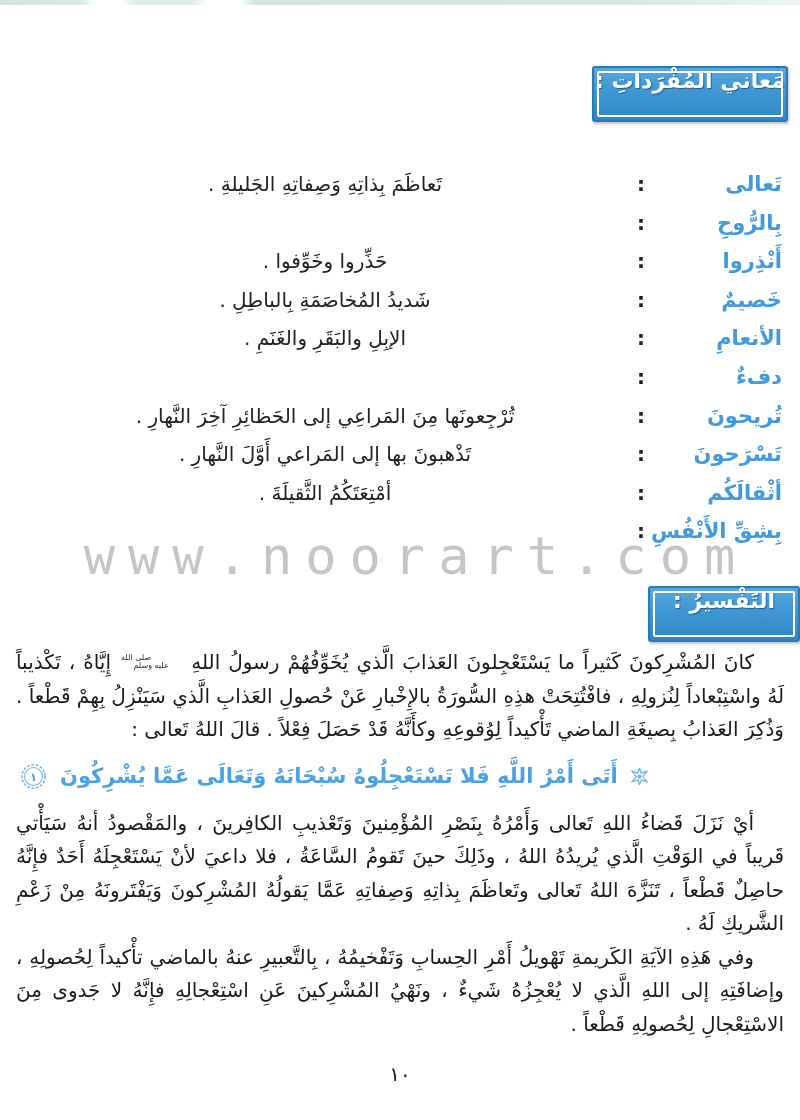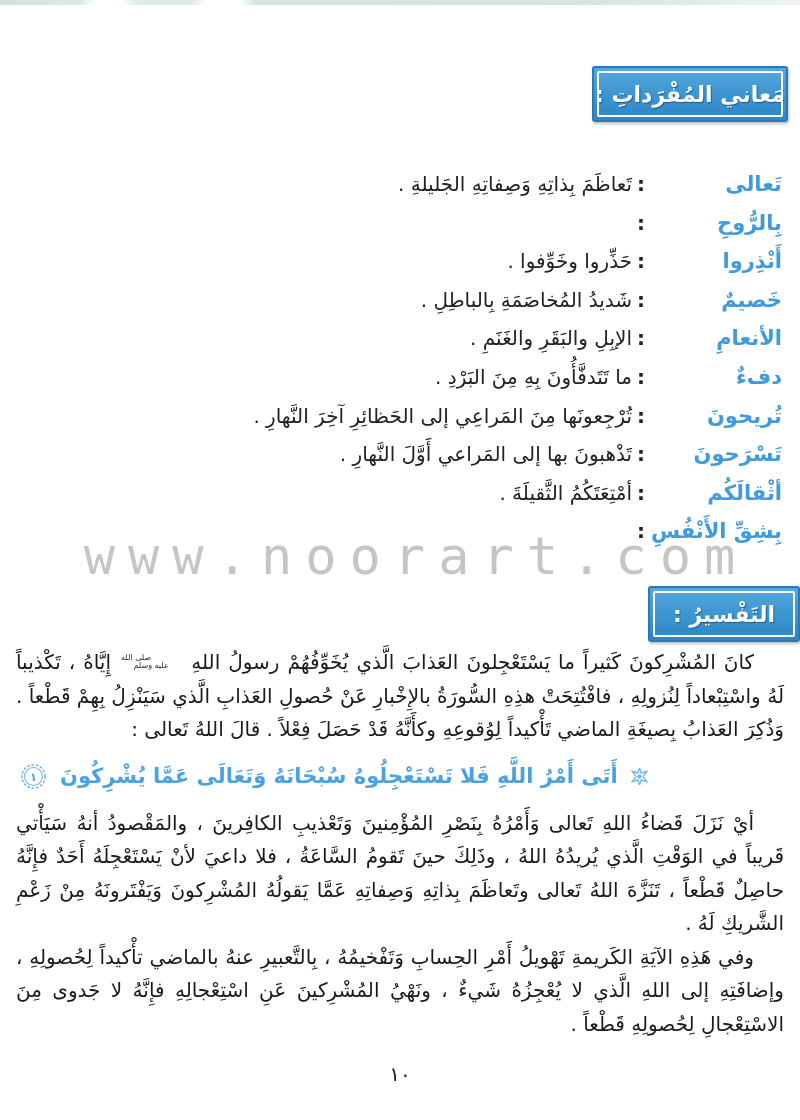--- a/index.html
+++ b/index.html
@@ -23,21 +23,21 @@
       rgba(170,200,200,.2) 100%);
   }
 
   
   .header-box{
     position:absolute;
     background:linear-gradient(180deg,#58a8dd 0%,#3f97d3 45%,#2f86c6 100%);
     border:2px solid #2a79b4;
     border-radius:3px;
     box-shadow:1px 2px 3px rgba(0,0,0,.25);
-    display:flex;align-items:center;justify-content:center;
+    display:flex;justify-content:center;
   }
   .header-box::before{
     content:"";position:absolute;inset:3px;
     border:2px solid #ffffff;border-radius:2px;pointer-events:none;
   }
   .header-box .hb-label{
     color:#ffffff;font-weight:bold;font-size:22px;
     text-shadow:1px 1px 1px rgba(0,60,110,.6);
     padding:0 10px;white-space:nowrap;
   }
@@ -54,21 +54,21 @@
     align-items:baseline;
     height:38.6px;
     font-size:20px;
   }
   .vocab-term{
     color:#3f9ade;font-weight:bold;font-size:21px;
     white-space:nowrap;
     margin-top:24px;
   }
   .vocab-colon{color:#222;text-align:center;font-weight:bold;}
-  .vocab-def{color:#222;white-space:nowrap;}
+  .vocab-def{color:#222;white-space:nowrap;text-align:center;}
 
   
   .watermark{
     position:absolute;top:526px;left:16px;width:100%;
     direction:ltr;text-align:center;
     font-family:"DejaVu Sans Mono",monospace;
     font-size:52px;letter-spacing:13px;
     color:rgba(150,150,150,.55);
     white-space:nowrap;
     pointer-events:none;
@@ -130,21 +130,20 @@
     <span class="vocab-def">شَديدُ المُخاصَمَةِ بِالباطِلِ .</span>
   </div>
   <div class="vocab-row">
     <span class="vocab-term">الأنعامِ</span>
     <span class="vocab-colon">:</span>
     <span class="vocab-def">الإبِلِ والبَقَرِ والغَنَمِ .</span>
   </div>
   <div class="vocab-row">
     <span class="vocab-term">دفءٌ</span>
     <span class="vocab-colon">:</span>
-    <span class="vocab-def">ما تَتَدفَّأُونَ بِهِ مِنَ البَرْدِ .</span>
   </div>
   <div class="vocab-row">
     <span class="vocab-term">تُريحونَ</span>
     <span class="vocab-colon">:</span>
     <span class="vocab-def">تُرْجِعونَها مِنَ المَراعِي إلى الحَظائِرِ آخِرَ النَّهارِ .</span>
   </div>
   <div class="vocab-row">
     <span class="vocab-term">تَسْرَحونَ</span>
     <span class="vocab-colon">:</span>
     <span class="vocab-def">تَذْهبونَ بها إلى المَراعي أَوَّلَ النَّهارِ .</span>

